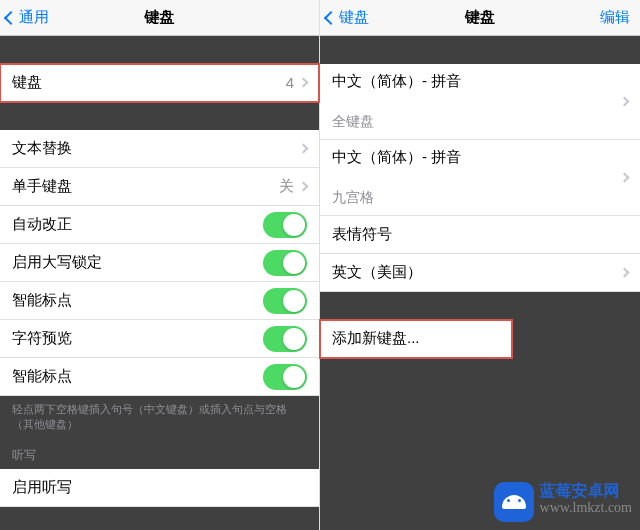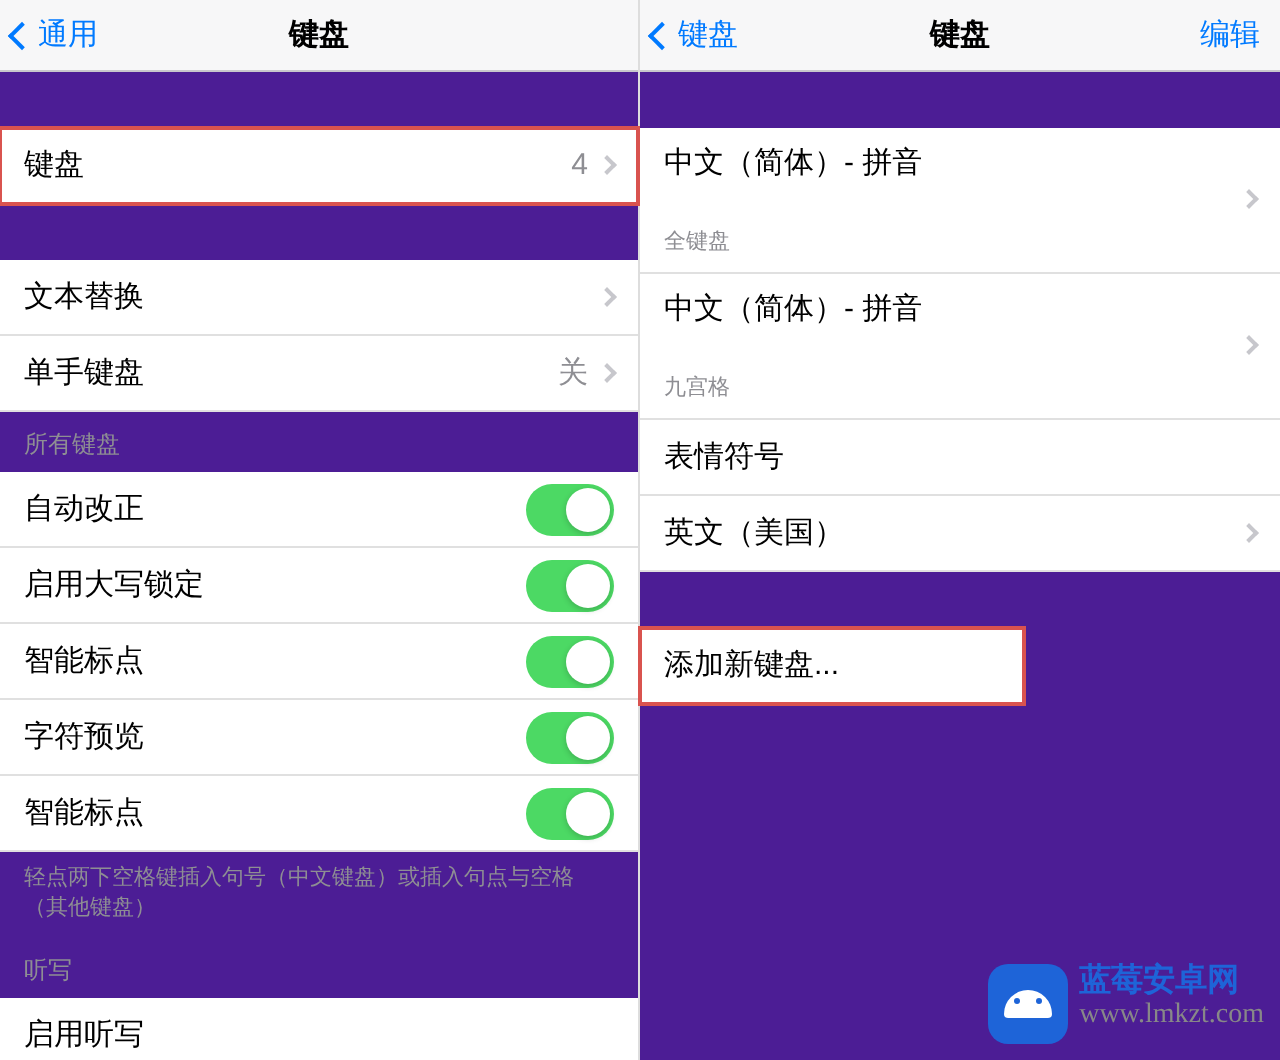--- a/index.html
+++ b/index.html
@@ -12,21 +12,21 @@
       overflow: hidden;
     }
     .container {
       display: flex;
       width: 640px;
       height: 530px;
     }
     .pane {
       width: 320px;
       height: 530px;
-      background: #4c1d95;
+      background: #404040;
       position: relative;
     }
     .pane-left { border-right: 1px solid #ddd; }
     .nav {
       height: 36px;
       background: #f7f7f8;
       border-bottom: 1px solid #c8c7cc;
       position: relative;
       display: flex;
       align-items: center;
@@ -75,21 +75,21 @@
       justify-content: space-between;
       border-bottom: 0.5px solid #e0e0e0;
       position: relative;
     }
     .cell:first-of-type { border-top: 0.5px solid #e0e0e0; }
     .cell-label {
       font-size: 15px;
       color: #000;
     }
     .cell-sub {
-      font-size: 11px;
+      font-size: 14px;
       color: #8e8e93;
       margin-top: 2px;
     }
     .cell-twoline {
       flex-direction: column;
       align-items: flex-start;
       justify-content: center;
       padding-top: 8px;
       padding-bottom: 8px;
       min-height: 48px;
@@ -219,21 +219,20 @@
         </div>
     </div>
     <div class="cell">
       <span class="cell-label">单手键盘</span>
       <div class="cell-right">
         <span class="cell-value">关</span>
         <span class="chev"></span>
       </div>
     </div>
 
-    <div class="section-label">所有键盘</div>
 
     <div class="cell">
       <span class="cell-label">自动改正</span>
       <div class="toggle"></div>
     </div>
     <div class="cell">
       <span class="cell-label">启用大写锁定</span>
       <div class="toggle"></div>
     </div>
     <div class="cell">

